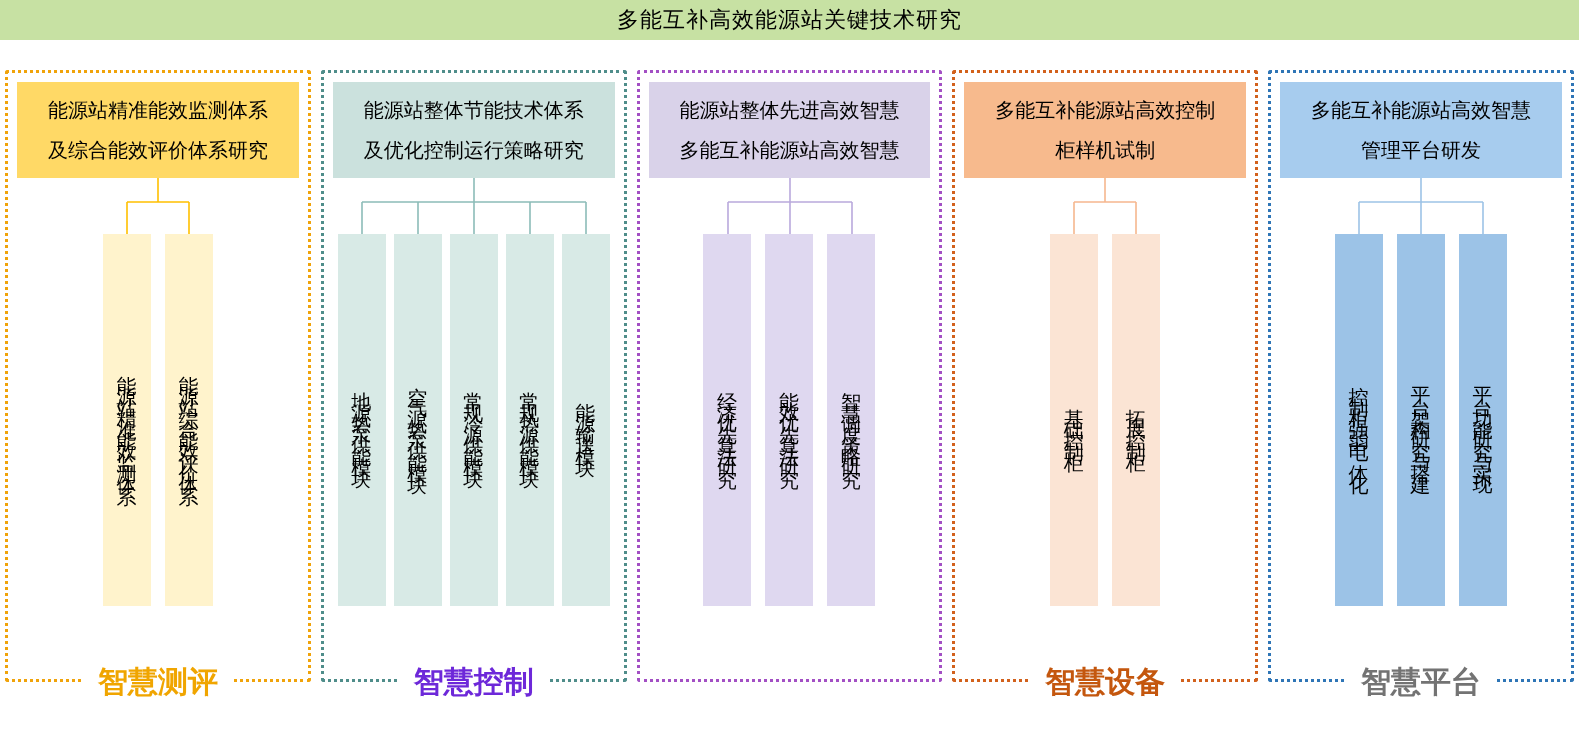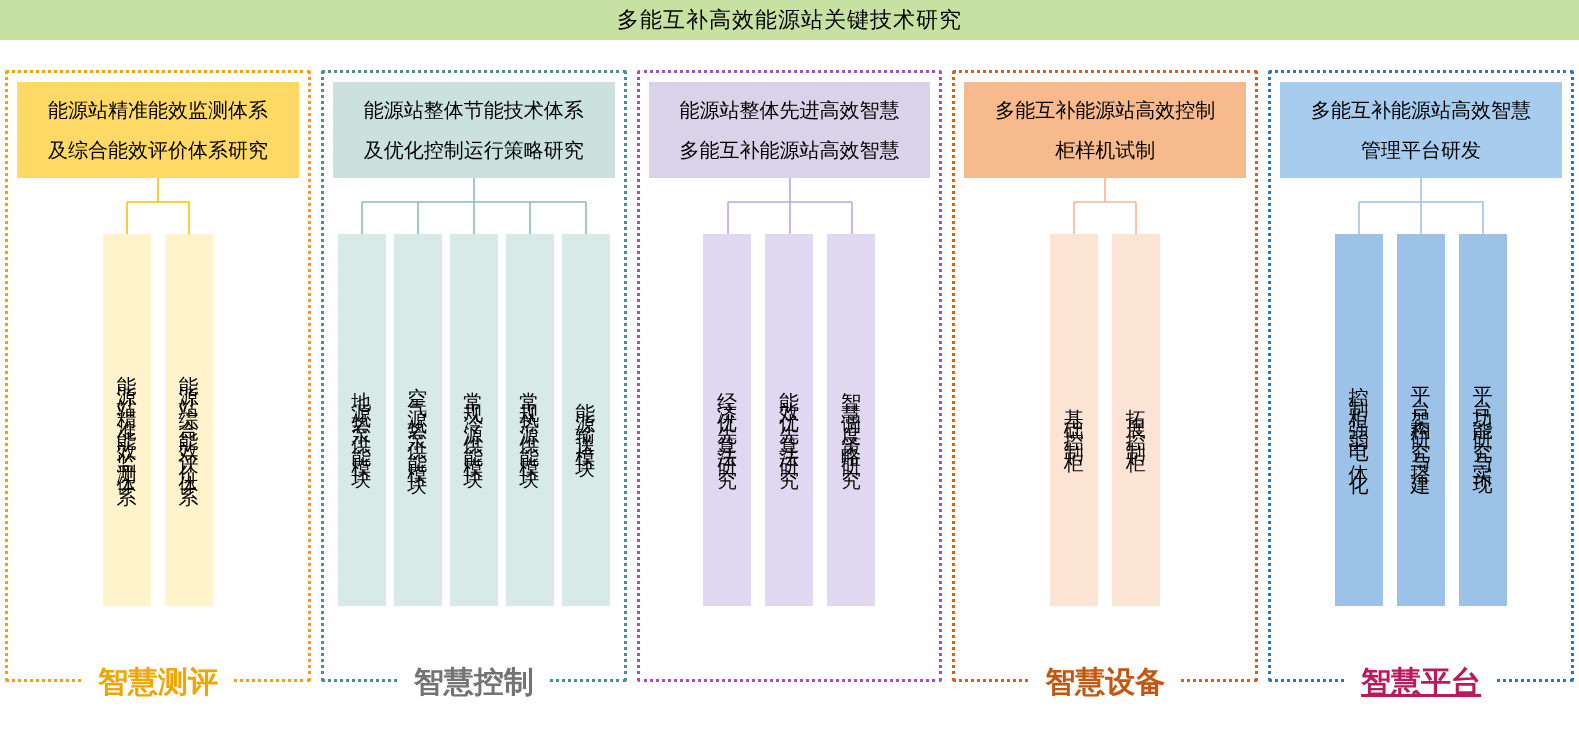--- a/index.html
+++ b/index.html
@@ -110,21 +110,21 @@
           <div class="item" style="background: rgb(216, 234, 230);">
             <span class="vtext">常规冷源供能模块</span>
           </div>
           <div class="item" style="background: rgb(216, 234, 230);">
             <span class="vtext">常规热源供能模块</span>
           </div>
           <div class="item" style="background: rgb(216, 234, 230);">
             <span class="vtext">能源输送模块</span>
           </div>
         </div>
-        <div class="col-label" style="color: #737373; font-family: Liberation Serif, serif;">智慧控制</div>
+        <div class="col-label" style="color: #6d28d9; font-family: Liberation Serif, serif;">智慧控制</div>
       </div>
       <div class="column" style="border-color: rgb(163, 79, 196);">
         <div class="col-header" style="background: rgb(217, 210, 233);">
           <div>能源站整体先进高效智慧</div>
           <div>多能互补能源站高效智慧</div>
         </div>
         <div class="connector">
           <svg width="282" height="56" viewBox="0 0 282 56">
             <path d="M 141 0 V 24 M 79 24 H 203 M 79 24 V 56 M 141 24 V 56 M 203 24 V 56" fill="none" stroke="#B9A9DC" stroke-width="1.6"></path>
           </svg>
@@ -175,16 +175,16 @@
           <div class="item" style="background: rgb(156, 195, 231);">
             <span class="vtext">控制柜强弱电一体化</span>
           </div>
           <div class="item" style="background: rgb(156, 195, 231);">
             <span class="vtext">平台架构研究与搭建</span>
           </div>
           <div class="item" style="background: rgb(156, 195, 231);">
             <span class="vtext">平台功能研究与实现</span>
           </div>
         </div>
-        <div class="col-label" style="color: #be185d; text-decoration: underline;">智慧平台</div>
+        <div class="col-label" style="color: #737373;">智慧平台</div>
       </div>
     </div>
 </div>
 
 </body></html>

